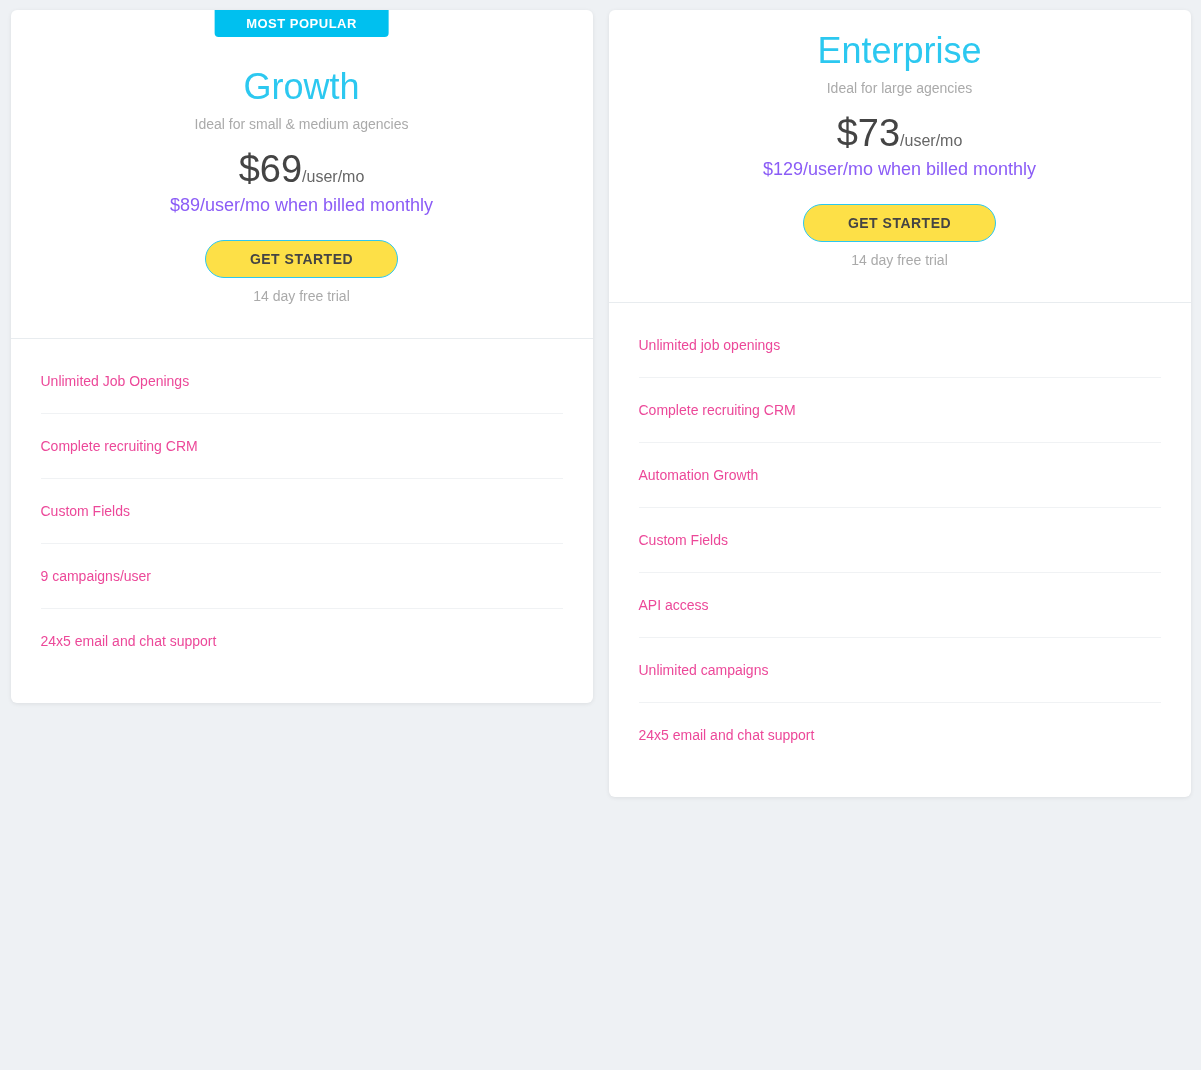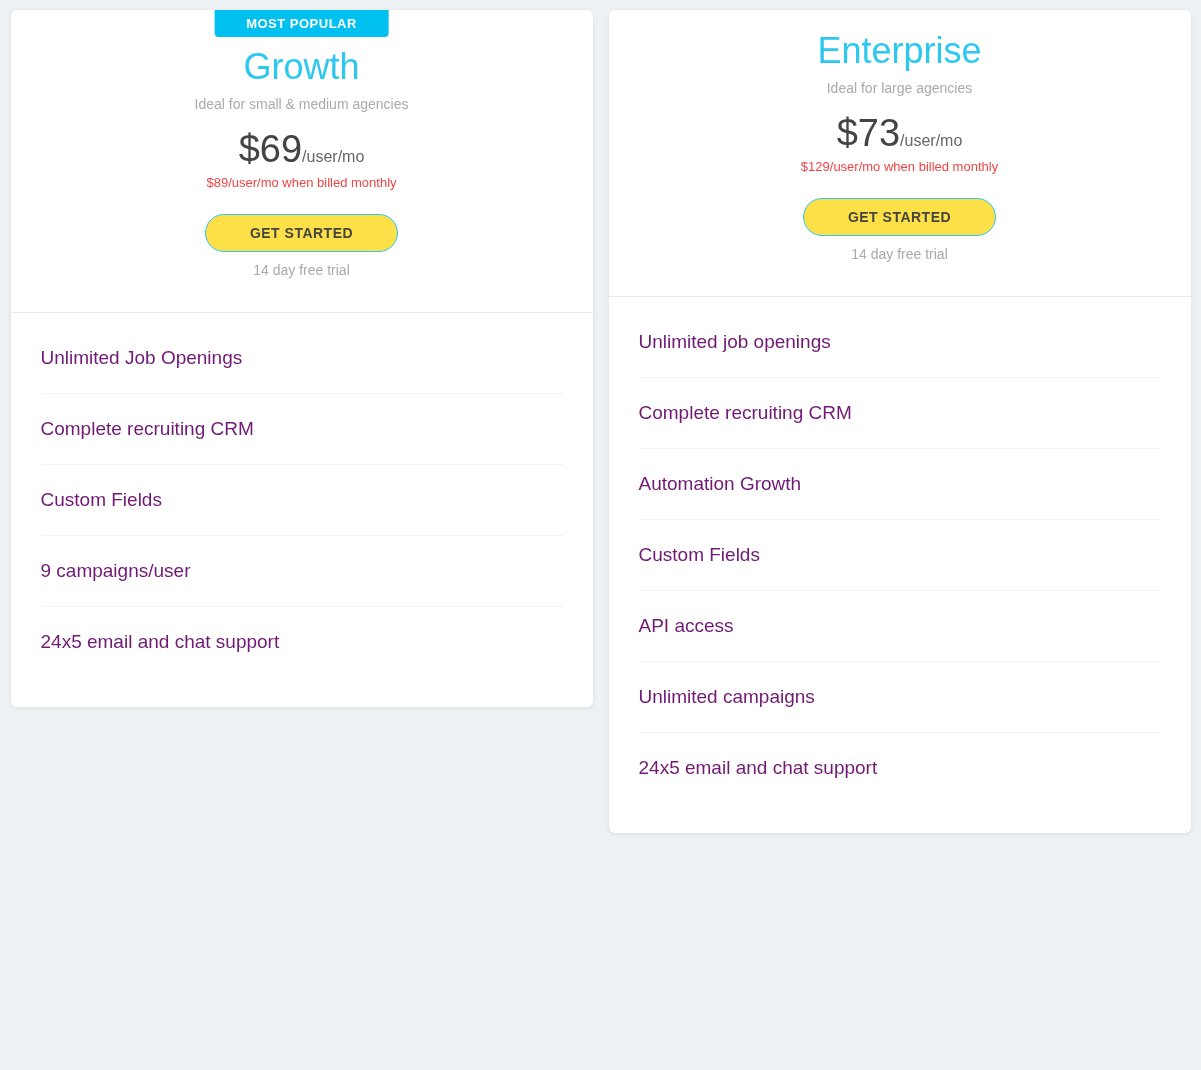--- a/index.html
+++ b/index.html
@@ -48,21 +48,21 @@
       top: 0;
       left: 50%;
       transform: translateX(-50%);
       border-radius: 0 0 4px 4px;
     }
 
     .plan-name {
       font-size: 36px;
       color: #2cc8f0;
       font-weight: 400;
-      margin-top: 16px;
+      margin-top: 36px;
       margin-bottom: 8px;
     }
 
     .plan-subtitle {
       color: #aaa;
       font-size: 14px;
       margin-bottom: 16px;
     }
 
     .plan-price {
@@ -77,22 +77,22 @@
       font-weight: 400;
     }
 
     .plan-price span.unit {
       font-size: 16px;
       color: #666;
       font-weight: 400;
     }
 
     .plan-billing-note {
-      color: #ef4444;
-      font-size: 13px;
+      color: #8b5cf6;
+      font-size: 18px;
       margin-bottom: 24px;
       text-align: center;
     }
 
     .get-started-btn {
       display: inline-block;
       border: 1.5px solid #2cc8f0;
       color: #444;
       background: #fde047;
       border-radius: 30px;
@@ -117,22 +117,22 @@
       margin: 0;
     }
 
     .plan-features {
       padding: 10px 30px 30px;
     }
 
     .feature-item {
       padding: 24px 0;
       border-bottom: 1px solid #f0f2f4;
-      font-size: 19px;
-      color: #701a75;
+      font-size: 14px;
+      color: #ec4899;
     }
 
     .feature-item:last-child {
       border-bottom: none;
     }
 
     .no-badge .plan-header {
     }
 
     .no-badge .plan-name {

